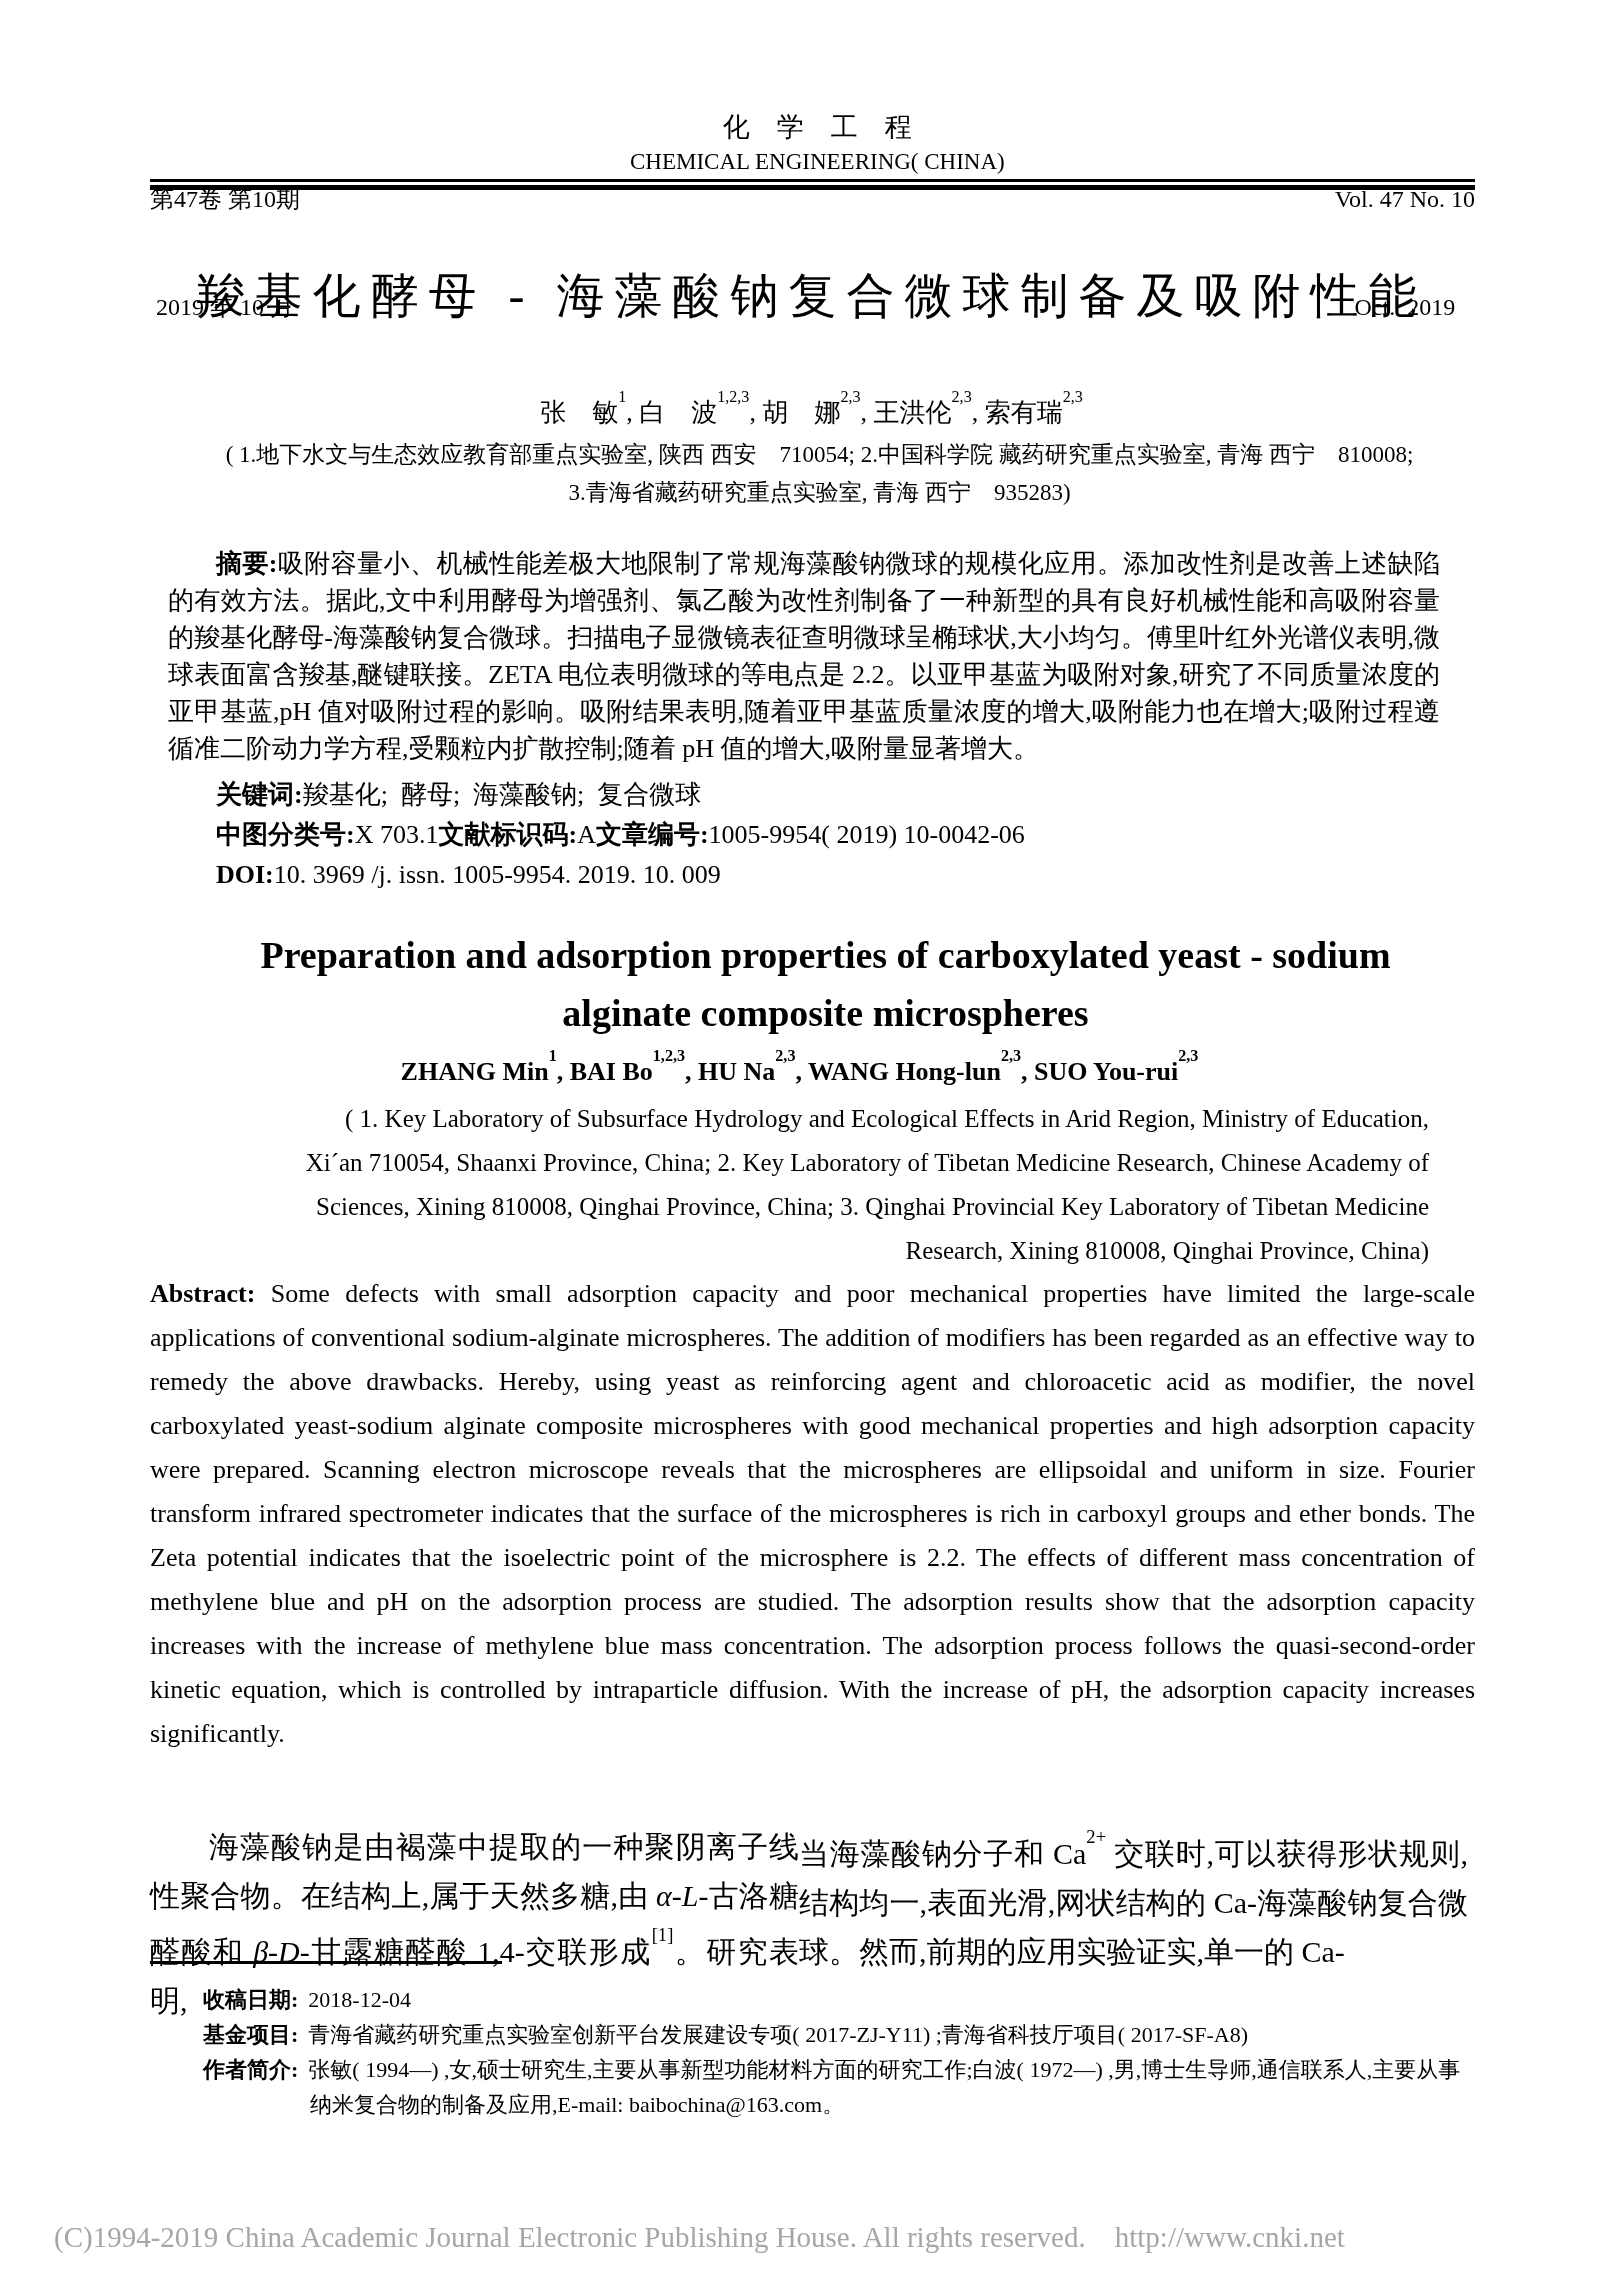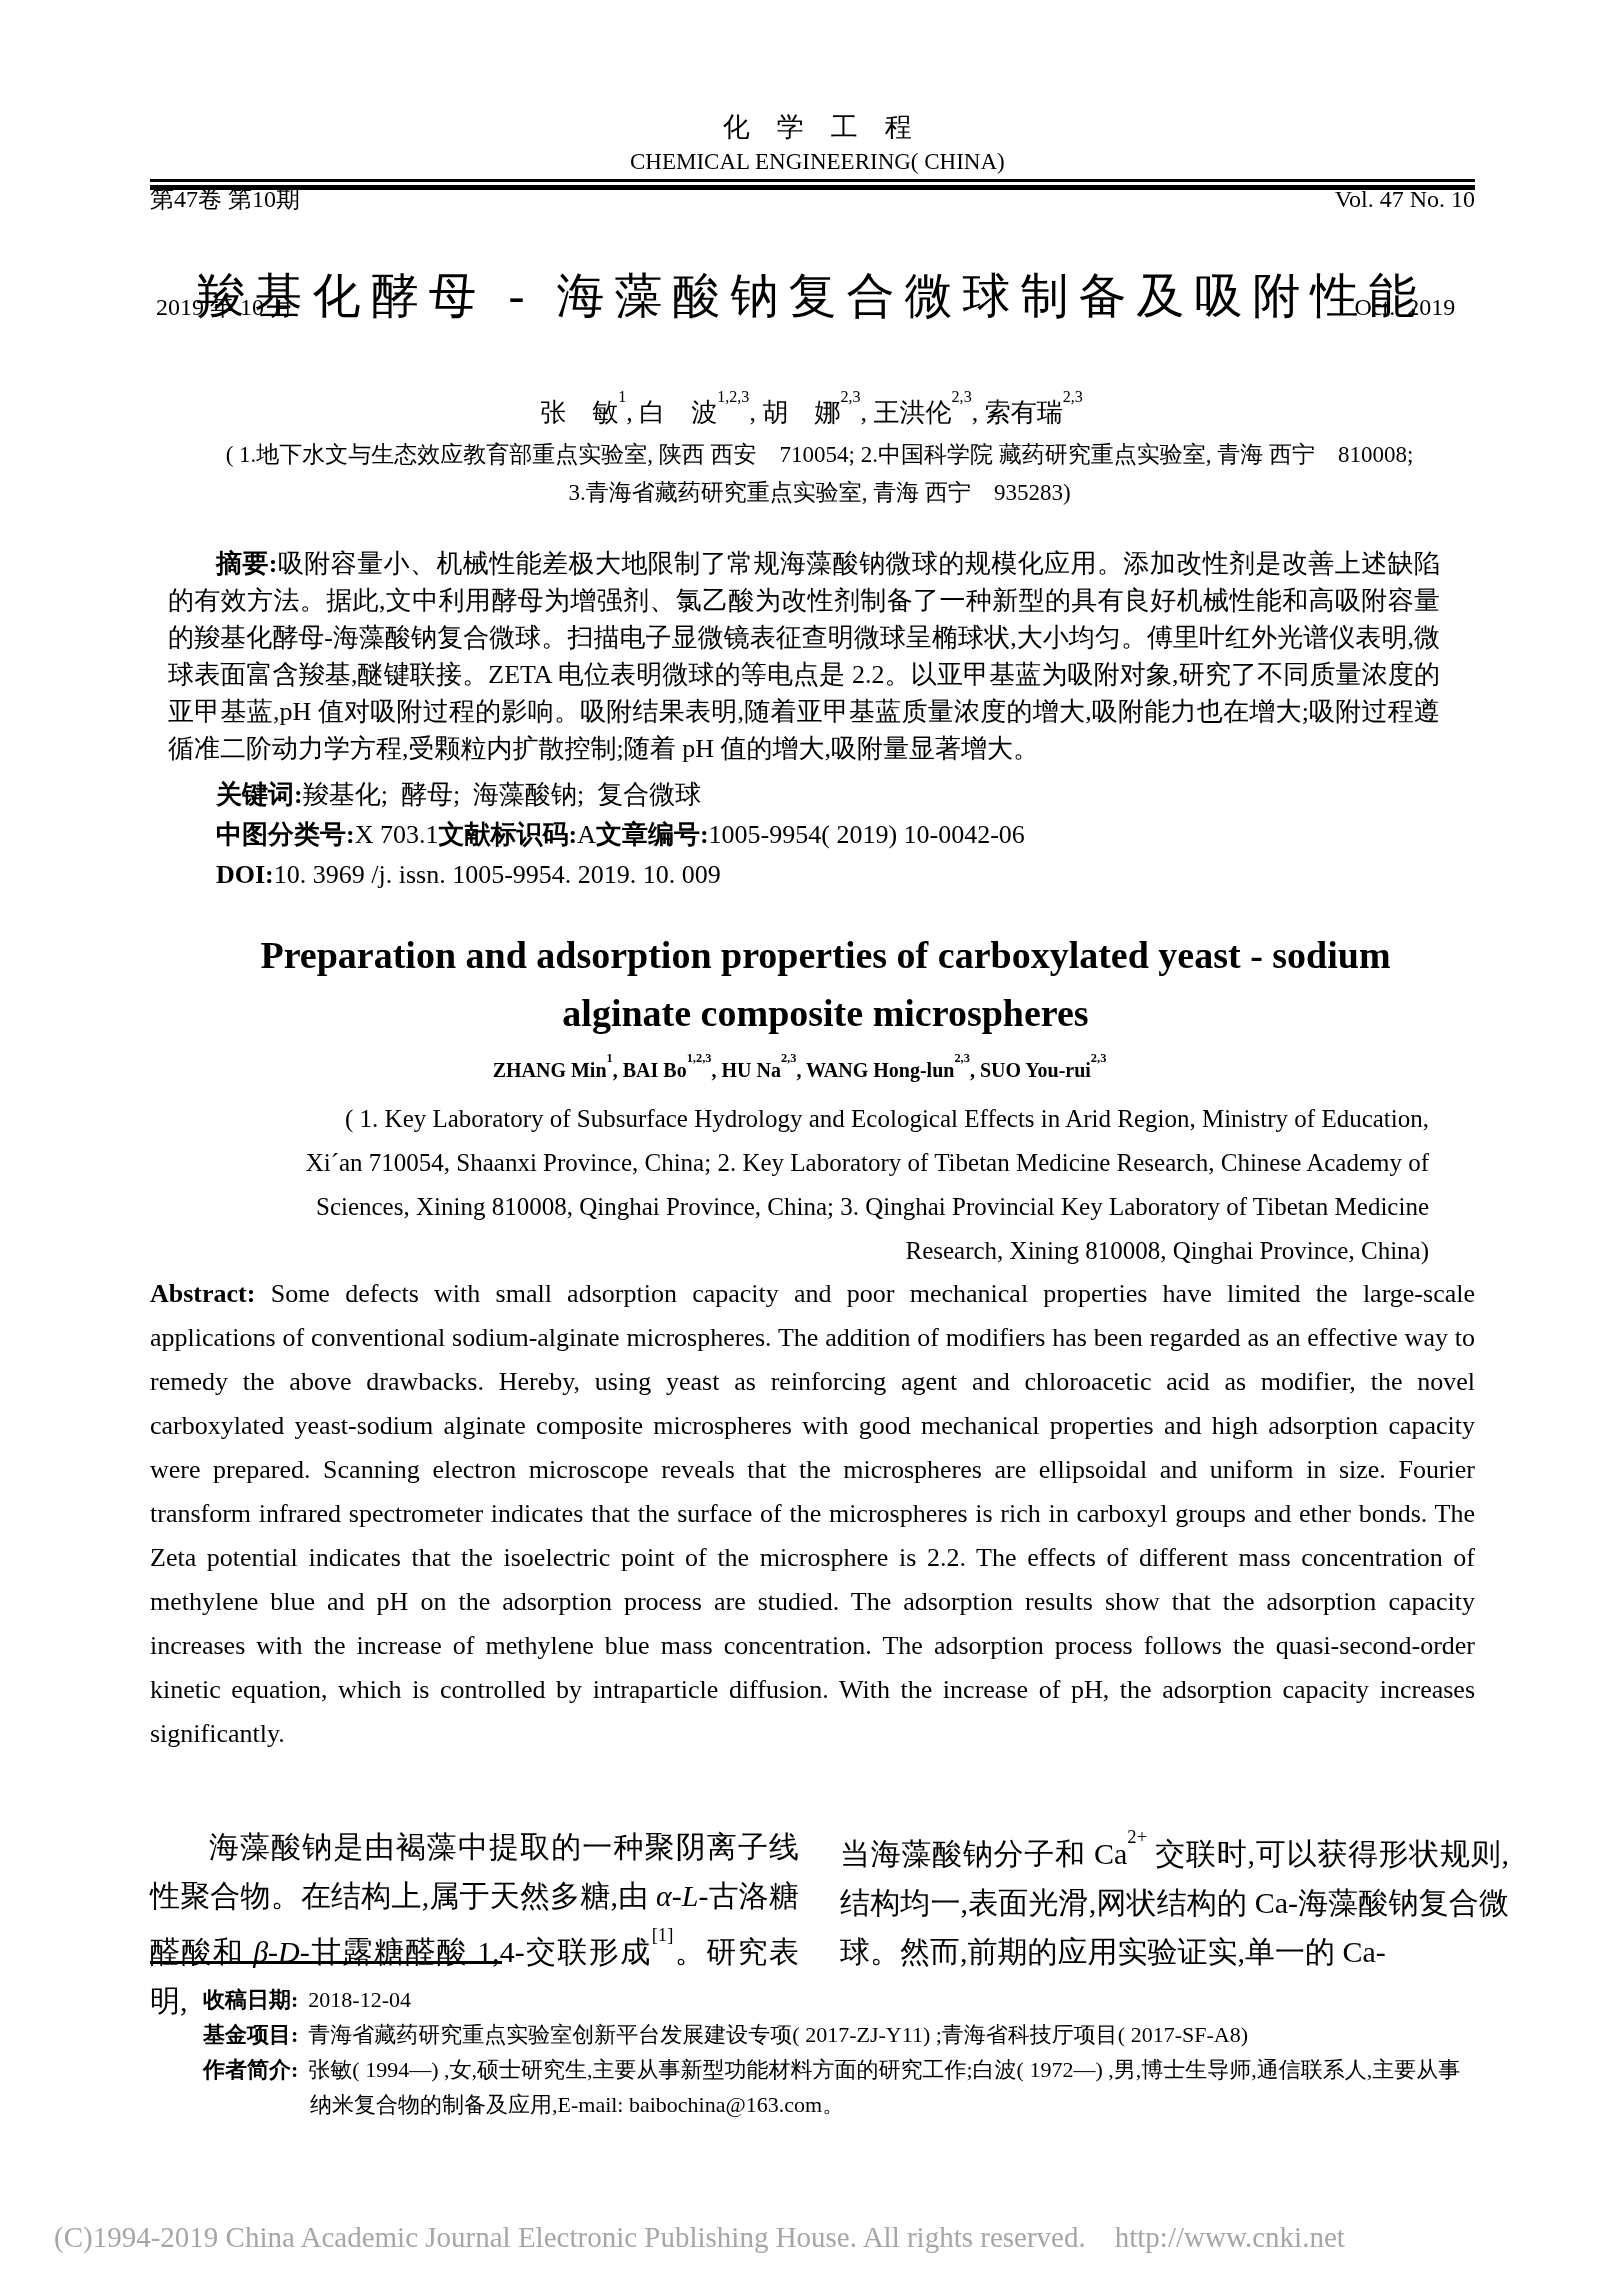--- a/index.html
+++ b/index.html
@@ -35,29 +35,29 @@
   .b{font-weight:bold;}
   .prewrap{white-space:pre-wrap;}
   .cn-kw{margin:8px 0 0 48px;line-height:40px;}
   .cn-meta{display:flex;margin-left:48px;line-height:40px;}
   .doi-line{margin-left:48px;line-height:40px;}
 
   
   .en-title{position:absolute;top:926px;left:0;width:1623px;margin:0;text-align:center;
             font-size:38px;font-weight:bold;line-height:58px;padding-left:28px;}
   .en-authors{position:absolute;top:1045px;left:0;width:1599px;text-align:center;
-              font-size:20px;font-weight:bold;line-height:40px;}
+              font-size:26px;font-weight:bold;line-height:40px;}
   .en-affils{position:absolute;top:1097px;left:0;width:1429px;text-align:right;
              font-size:25px;line-height:44px;}
   .en-block{position:absolute;top:1272px;left:150px;width:1325px;font-size:26px;}
   .en-abs{line-height:44px;text-align:justify;}
   .en-kw{line-height:44px;}
 
   
-  .body-cols{position:absolute;top:1822px;left:150px;width:1359px;display:flex;gap:41px;
+  .body-cols{position:absolute;top:1822px;left:150px;width:1359px;display:flex;
              font-size:30px;line-height:49px;text-align:justify;}
   .col-left{width:649px;}
   .col-right{width:669px;}
   .col-left p{text-indent:59px;}
   .it{font-style:italic;}
 
   
   .fn-rule{position:absolute;top:1961px;left:150px;width:352px;border-top:3px solid #000;}
   .footnotes{position:absolute;top:1982px;left:203px;width:1275px;font-size:22px;line-height:35px;}
   .fn-label{font-weight:bold;margin-right:10px;}

